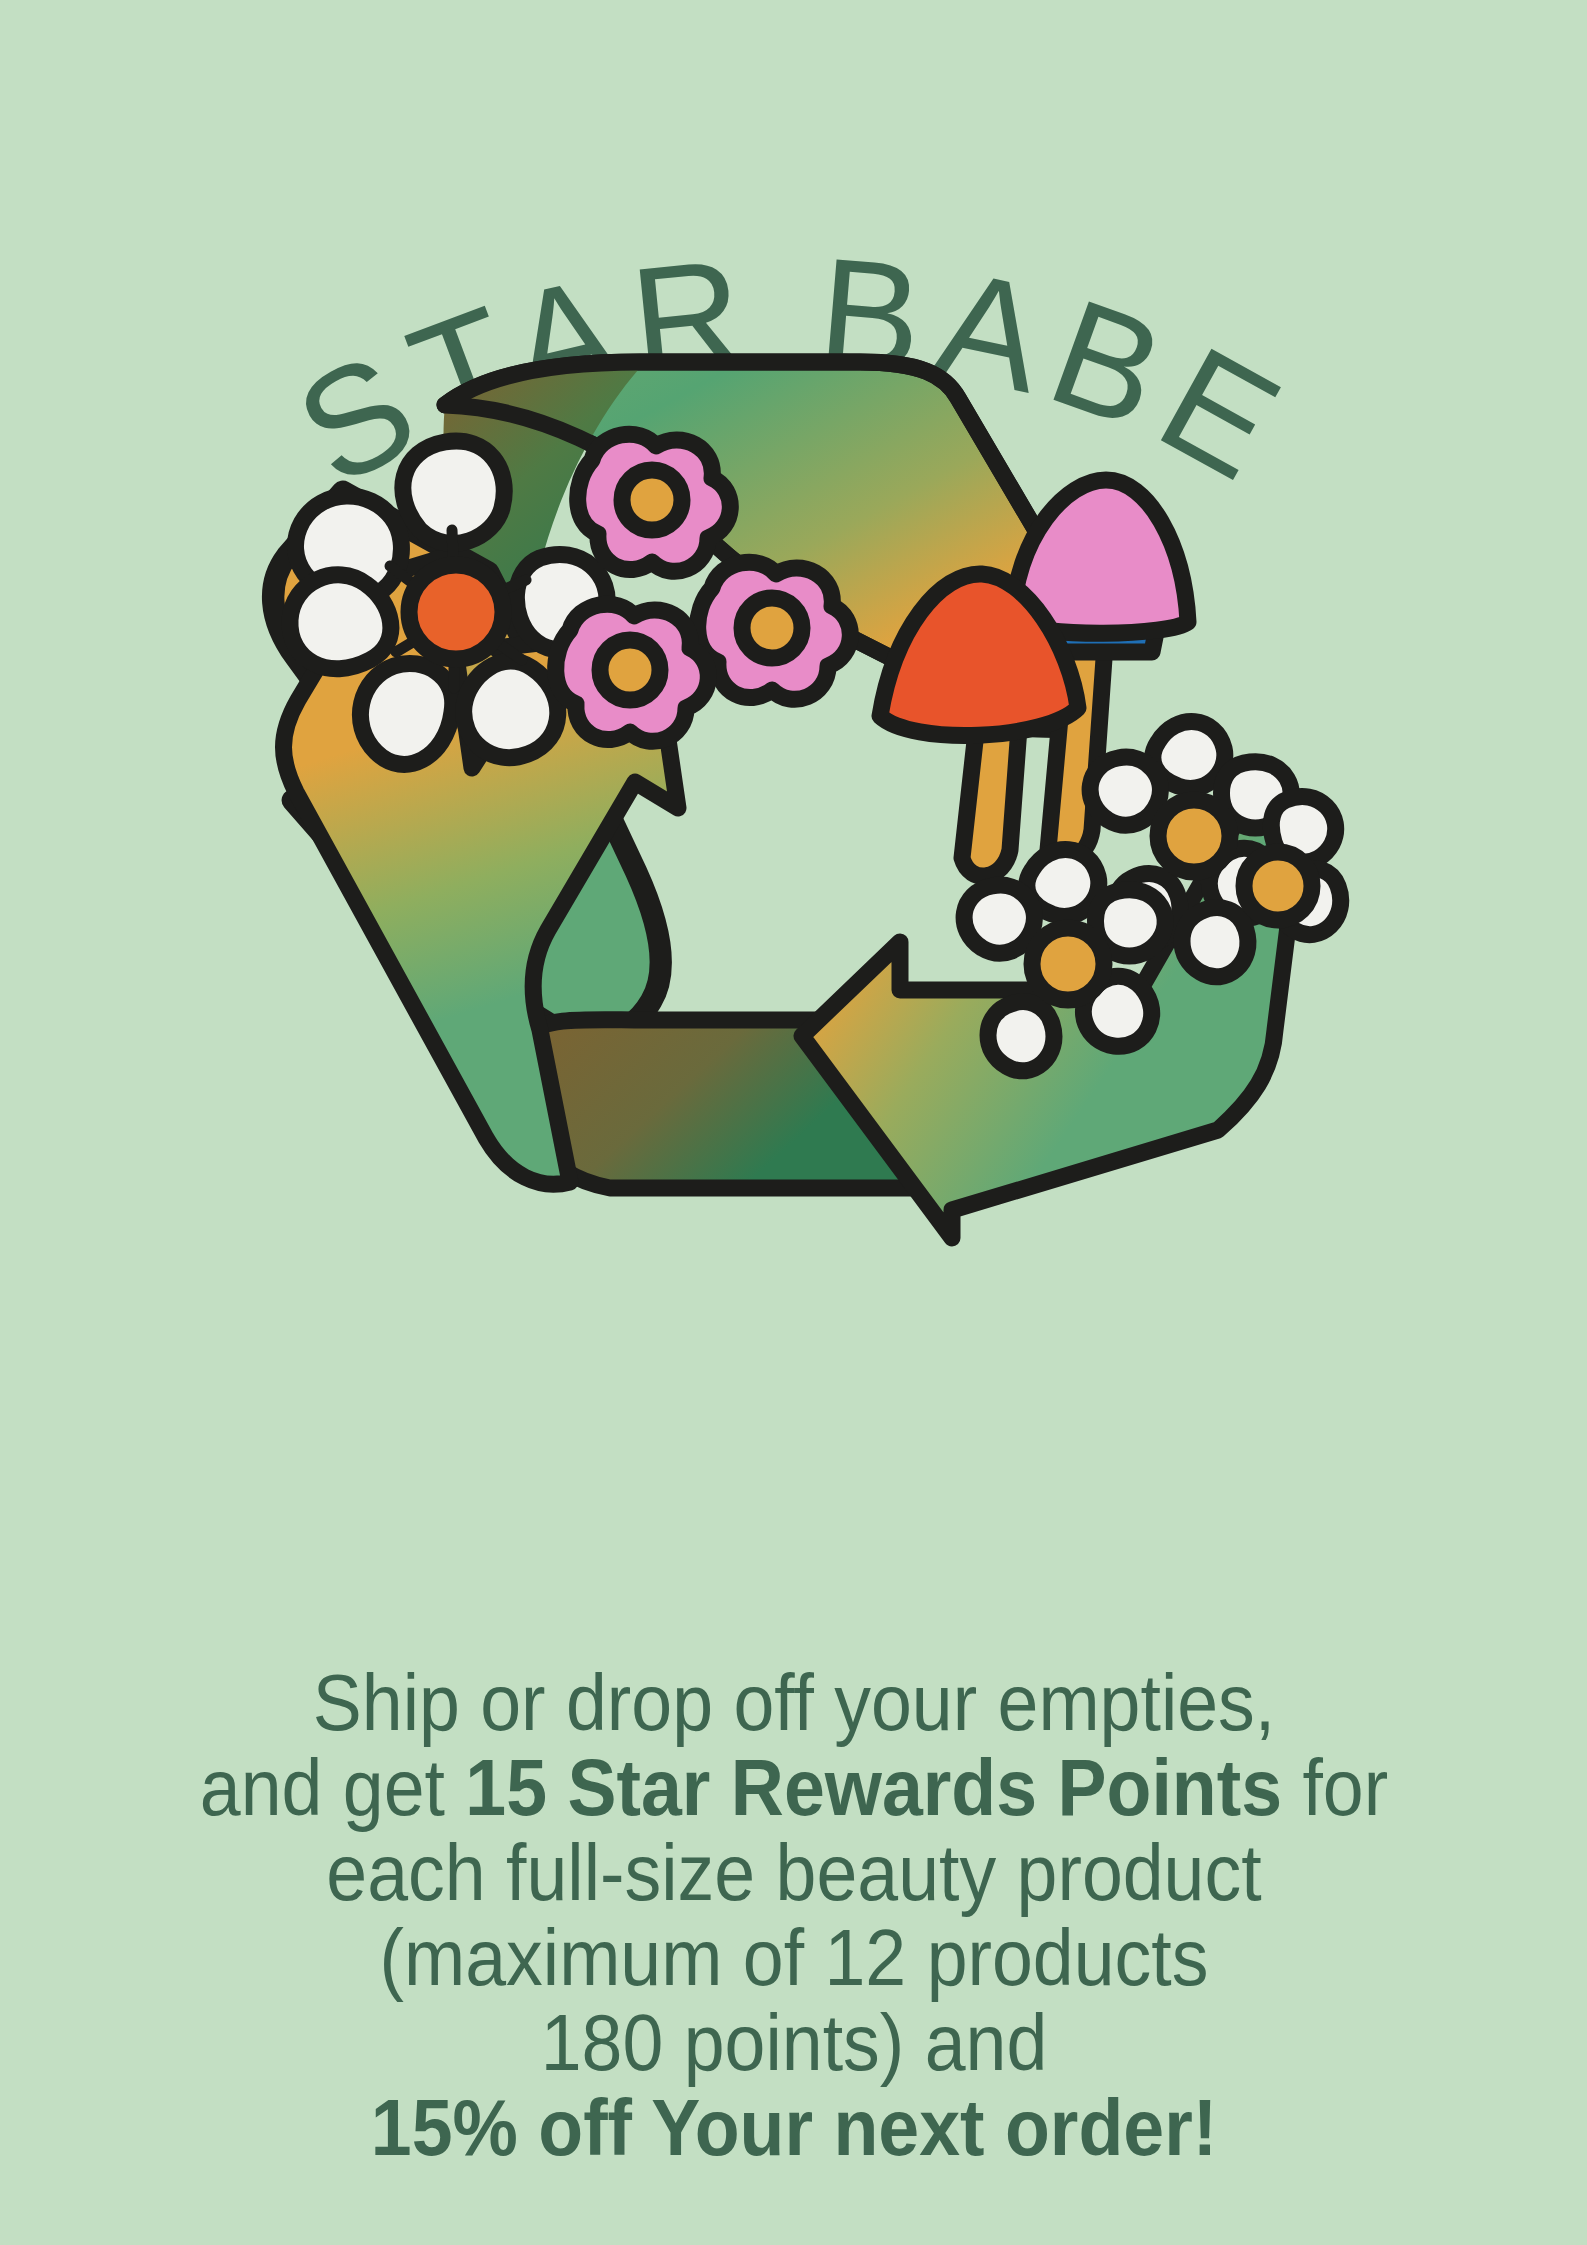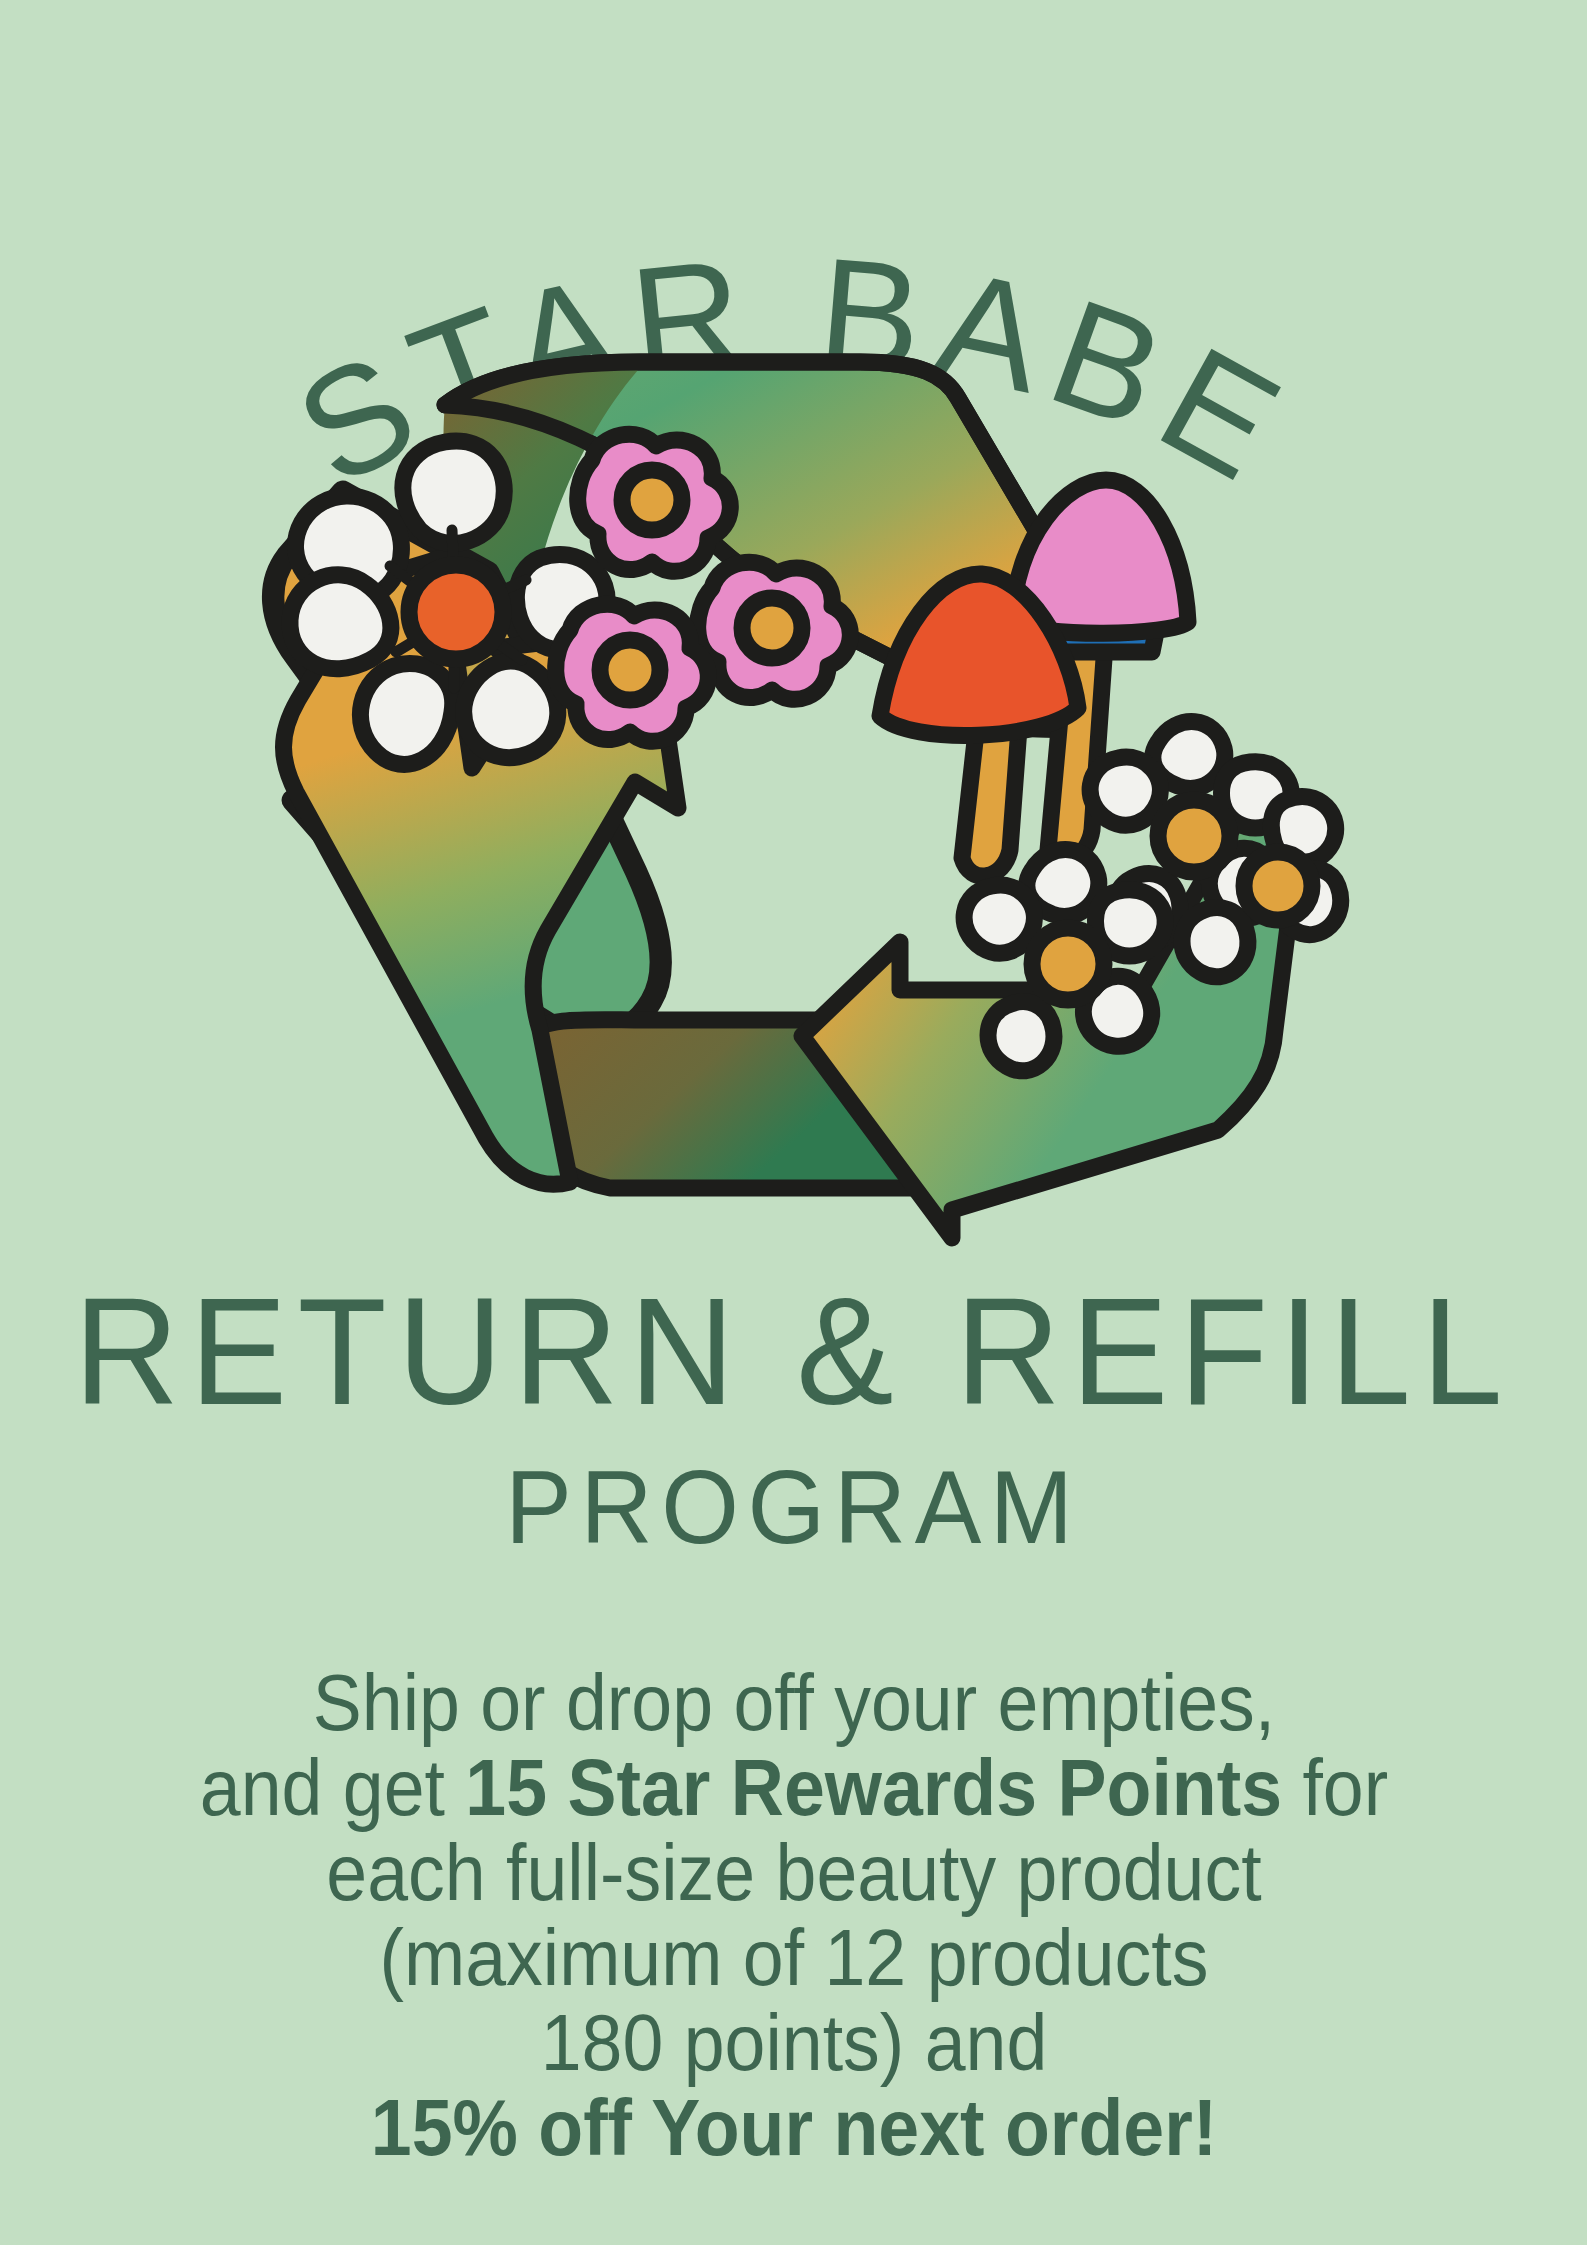--- a/index.html
+++ b/index.html
@@ -336,24 +336,20 @@
             <path d="M 1046,470 C 1078,456 1106,486 1092,514 C 1078,540 1042,538 1034,512 C 1028,492 1032,476 1046,470 Z"></path>
             <path d="M 1098,556 C 1110,588 1080,616 1054,600 C 1030,586 1032,552 1056,542 C 1076,534 1092,540 1098,556 Z"></path>
             <path d="M 1006,600 C 1016,632 986,658 960,642 C 936,628 936,594 960,582 C 980,572 1000,580 1006,600 Z"></path>
           </g>
           <circle cx="1038" cy="556" r="34" fill="#e0a33f"></circle>
         </g>
       </g>
     </svg>
   </div>
 
-  <div id="headline-block">
-    <div id="title-main">RETURN &amp; REFILL</div>
-    <div id="title-sub">PROGRAM</div>
-  </div>
 
   <div id="body-copy">
     <span class="ln">Ship or drop off your empties,</span>
     <span class="ln"><span>and get </span><b>15 Star Rewards Points</b><span> for</span></span>
     <span class="ln">each full-size beauty product</span>
     <span class="ln">(maximum of 12 products</span>
     <span class="ln">180 points) and</span>
     <span class="ln"><b>15% off Your next order!</b></span>
   </div>
 

